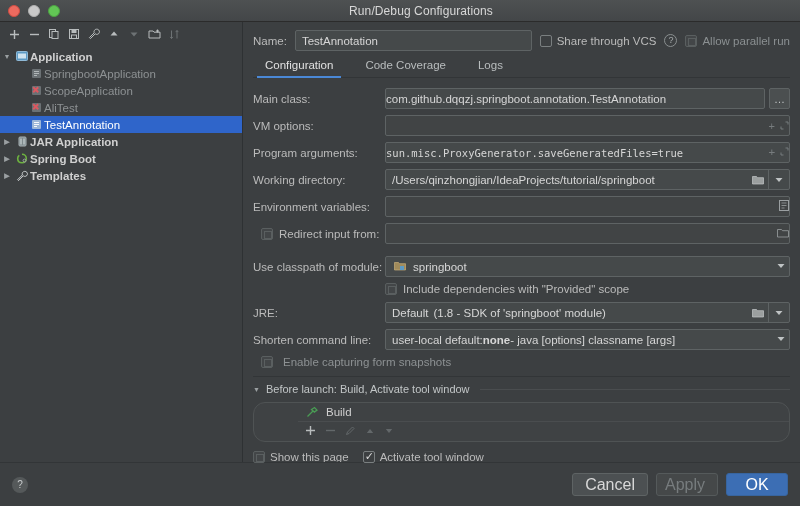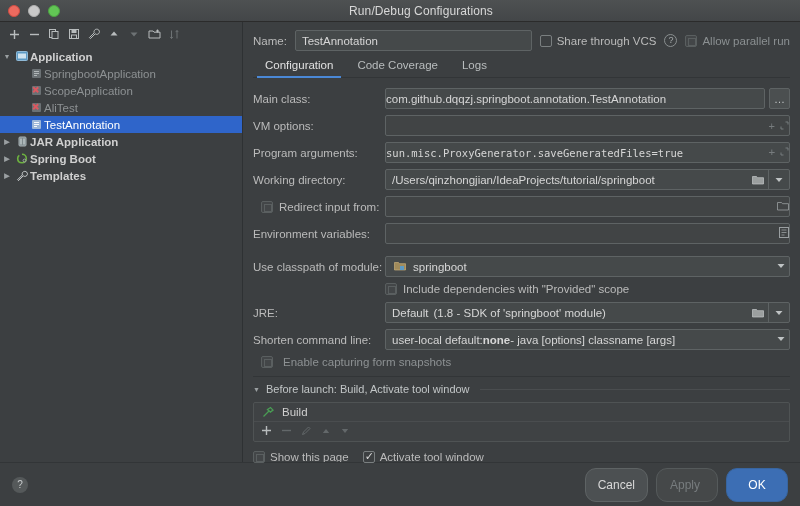--- a/index.html
+++ b/index.html
@@ -120,21 +120,21 @@
   .help-badge {
     width: 13px; height: 13px; border-radius: 50%;
     border: 1px solid #8a8f90; color: #a8adae;
     font-size: 9px; display: flex; align-items: center; justify-content: center;
     line-height: 1;
   }
   .muted-txt { color: #8b9092; }
 
   
   .tabs {
-    display: flex; align-items: flex-end; gap: 0;
+    display: flex; align-items: flex-end; gap: 8px;
     height: 26px; margin-top: 8px;
     border-bottom: 1px solid #323537;
   }
   .tab {
     font-size: 11.5px; color: #b9bdbe;
     padding: 0 12px 6px 12px;
     position: relative;
   }
   .tab.active { color: #e0e0e0; }
   .tab.active::after {
@@ -197,22 +197,23 @@
   .small { font-size: 11.5px; color: #bbbbbb; }
   .small.dim { color: #8d9193; }
 
   
   .sep { height: 1px; background: #323537; margin: 8px 0 6px 0; }
   .bl-head { display: flex; align-items: center; gap: 6px; margin-bottom: 7px; }
   .bl-head .twisty2 { font-size: 7px; color: #9a9fa1; }
   .bl-head .txt { font-size: 11px; color: #c2c6c7; white-space: nowrap; }
   .bl-head .line { flex: 1; height: 1px; background: #4a4d4f; margin-left: 4px; }
   .bl-list {
-    border: 1px solid #4f5354; border-radius: 2px;
+    border: 1px solid #4f5354; border-radius: 12px;
     background: #3f4244;
+    padding-left: 44px;
   }
   .bl-item {
     height: 19px; display: flex; align-items: center; gap: 6px;
     padding: 0 6px; font-size: 11.5px; color: #cfcfcf;
     border-bottom: 1px solid #4a4d4f;
   }
   .bl-tools {
     height: 19px; display: flex; align-items: center; gap: 9px;
     padding: 0 7px; color: #9fa4a5; font-size: 12px;
   }
@@ -227,24 +228,24 @@
     border-top: 1px solid #323537;
     background: #3c3f41;
   }
   .qmark {
     width: 16px; height: 16px; border-radius: 50%;
     background: #55595a; color: #c9cdce;
     font-size: 10px; display: flex; align-items: center; justify-content: center;
   }
   .btns { margin-left: auto; display: flex; gap: 8px; align-items: center; }
   .btn {
-    min-width: 62px; height: 34px;
-    border-radius: 11px; border: 1px solid #5e6364;
+    min-width: 62px; height: 23px;
+    border-radius: 3px; border: 1px solid #5e6364;
     background: #4c5052; color: #d8d8d8;
-    font-size: 12px;
+    font-size: 16px;
     display: flex; align-items: center; justify-content: center;
     padding: 0 12px;
   }
   .btn.disabled { color: #777c7e; background: #454849; border-color: #555a5b; padding-left: 8px; }
   .btn.primary { background: #3c6eb4; border-color: #38659f; color: #ffffff; }
 </style>
 </head>
 <body>
 
 <div class="window">
@@ -484,48 +485,48 @@
               <span class="seg">
                 <svg width="8" height="6" viewBox="0 0 8 6">
                     <path d="M0.5 1l3.5 4 3.5-4z" fill="#bfc3c4"></path>
                   </svg>
               </span>
             </div>
           </div>
         </div>
 
         <div class="frow">
-          <div class="fl" style="display:flex;align-items:center;gap:6px;padding-left:8px">
-            <span class="chk disabled"></span>
-            <span class="lbl">Redirect input from:</span>
-          </div>
-          <div class="fctl">
-            <div class="input empty">
-              <span class="val"></span>
-              <span class="inline-icons">
-                <span>
-                  <svg width="12" height="10" viewBox="0 0 12 10">
-                      <path d="M0.5 1.5h4l1 1.2h6V9h-11z" fill="none" stroke="#9a9fa1" stroke-width="0.8"></path>
-                    </svg>
-                </span>
-              </span>
-            </div>
-          </div>
-        </div>
-
-        <div class="frow">
           <span class="fl">Environment variables:</span>
           <div class="fctl">
             <div class="input empty">
               <span class="val"></span>
               <span class="inline-icons">
                 <span>
                   <svg width="10" height="11" viewBox="0 0 10 11">
                       <rect x="0.5" y="0.5" width="9" height="10" fill="none" stroke="#9a9fa1"></rect>
                       <path d="M2.5 3h5M2.5 5.5h5M2.5 8h3" stroke="#9a9fa1" stroke-width="0.8"></path>
+                    </svg>
+                </span>
+              </span>
+            </div>
+          </div>
+        </div>
+
+        <div class="frow">
+          <div class="fl" style="display:flex;align-items:center;gap:6px;padding-left:8px">
+            <span class="chk disabled"></span>
+            <span class="lbl">Redirect input from:</span>
+          </div>
+          <div class="fctl">
+            <div class="input empty">
+              <span class="val"></span>
+              <span class="inline-icons">
+                <span>
+                  <svg width="12" height="10" viewBox="0 0 12 10">
+                      <path d="M0.5 1.5h4l1 1.2h6V9h-11z" fill="none" stroke="#9a9fa1" stroke-width="0.8"></path>
                     </svg>
                 </span>
               </span>
             </div>
           </div>
         </div>
 
         <div class="frow" style="margin-top:12px">
           <span class="fl">Use classpath of module:</span>
           <div class="fctl">

